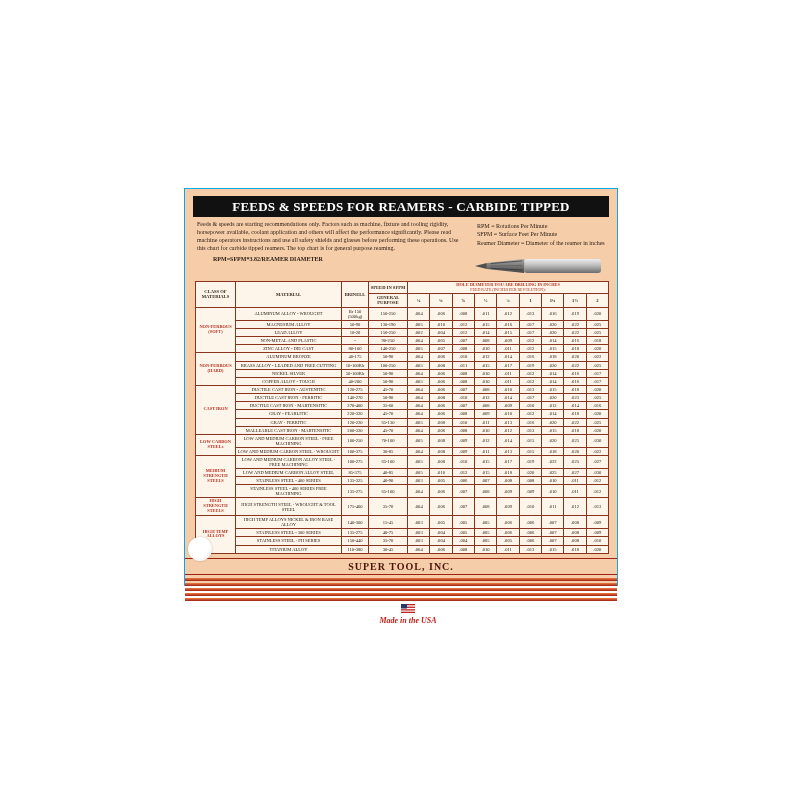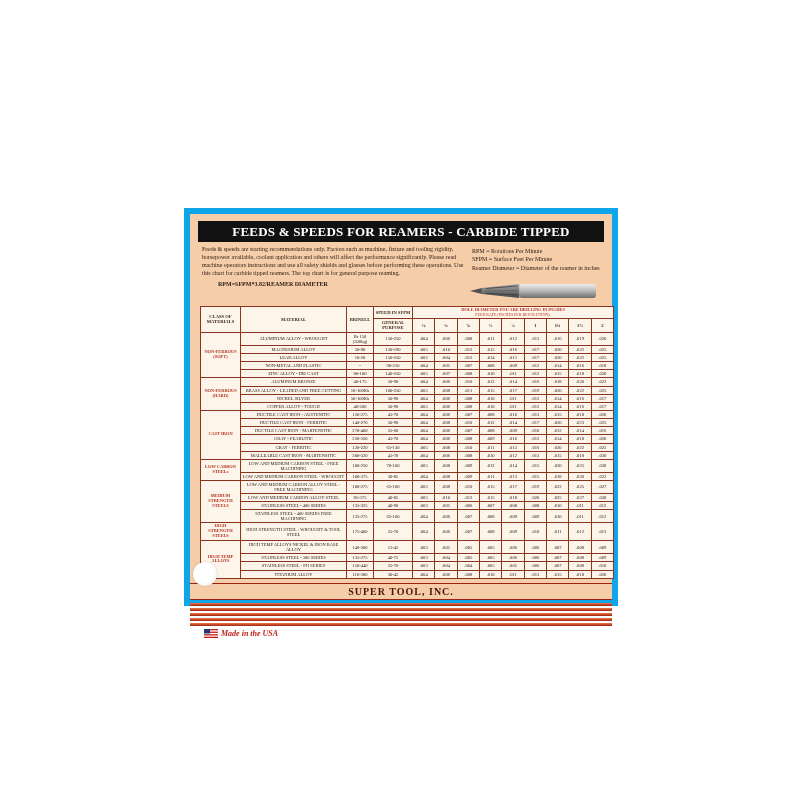--- a/index.html
+++ b/index.html
@@ -1,22 +1,22 @@
 <!DOCTYPE html>
 <html style="--sheet-bg: #f6cda9; --title-bg: #111111; --title-fg: #ffffff; --accent-red: #b23220; --border: #8a3420; --stripe-dark: #9e2212; --stripe-light: #ef7a45;"><head>
 <meta charset="utf-8">
 <style>
   html,body{margin:0;padding:0;}
   body{
     width:800px;height:800px;background:#ffffff;position:relative;
     font-family:"Liberation Serif", serif;color:#2a1c12;overflow:hidden;
   }
   .sheet{
-    position:absolute;left:184px;top:208px;width:434px;height:398px;
-    background:var(--sheet-bg,#f6cda9);border:6px solid #0ea5e9;box-sizing:border-box;
+    position:absolute;left:184px;top:188px;width:434px;height:398px;
+    background:var(--sheet-bg,#f6cda9);border:1px solid #0ea5e9;box-sizing:border-box;
   }
   .title-bar{
     margin:7px 8px 4px;background:var(--title-bg,#111);color:var(--title-fg,#fff);
     text-align:center;font-weight:bold;font-size:13px;line-height:21px;height:21px;
     letter-spacing:.2px;
   }
   .intro-wrap{position:relative;margin:1px 12px 0;height:60px;}
   .intro-left{width:262px;font-size:6px;line-height:1.32;text-align:left;}
   .formula{font-size:6px;font-weight:bold;margin:3px 0 0 16px;}
   .defs{position:absolute;right:0;top:1px;width:128px;font-size:6px;line-height:1.4;}
@@ -42,21 +42,21 @@
   }
   .stripes{margin-top:3px;}
   .stripe{height:3px;margin-bottom:2px;background:linear-gradient(to bottom,var(--stripe-light,#ef7a45),var(--stripe-dark,#9e2212));}
   .logo{
     position:absolute;left:3px;top:348px;width:24px;height:24px;border-radius:50%;
     background:radial-gradient(circle at 38% 35%, #ffffff 55%, #e6e0d8 100%);
     box-shadow:0 0 2px rgba(0,0,0,.25);
   }
   .made-in{
     margin:3px 0 0 14px;display:flex;align-items:center;gap:3px;
-    color:#c0201a;font-style:italic;font-weight:bold;font-size:8px;
+    color:#c0201a;font-style:italic;font-weight:bold;font-size:8px;flex-direction:column;
   }
   .flag{width:14px;height:9px;display:inline-block;}
 </style>
 </head>
 <body>
 
 <div class="sheet">
 
   <div class="title-bar">FEEDS &amp; SPEEDS FOR REAMERS - CARBIDE TIPPED</div>
 

